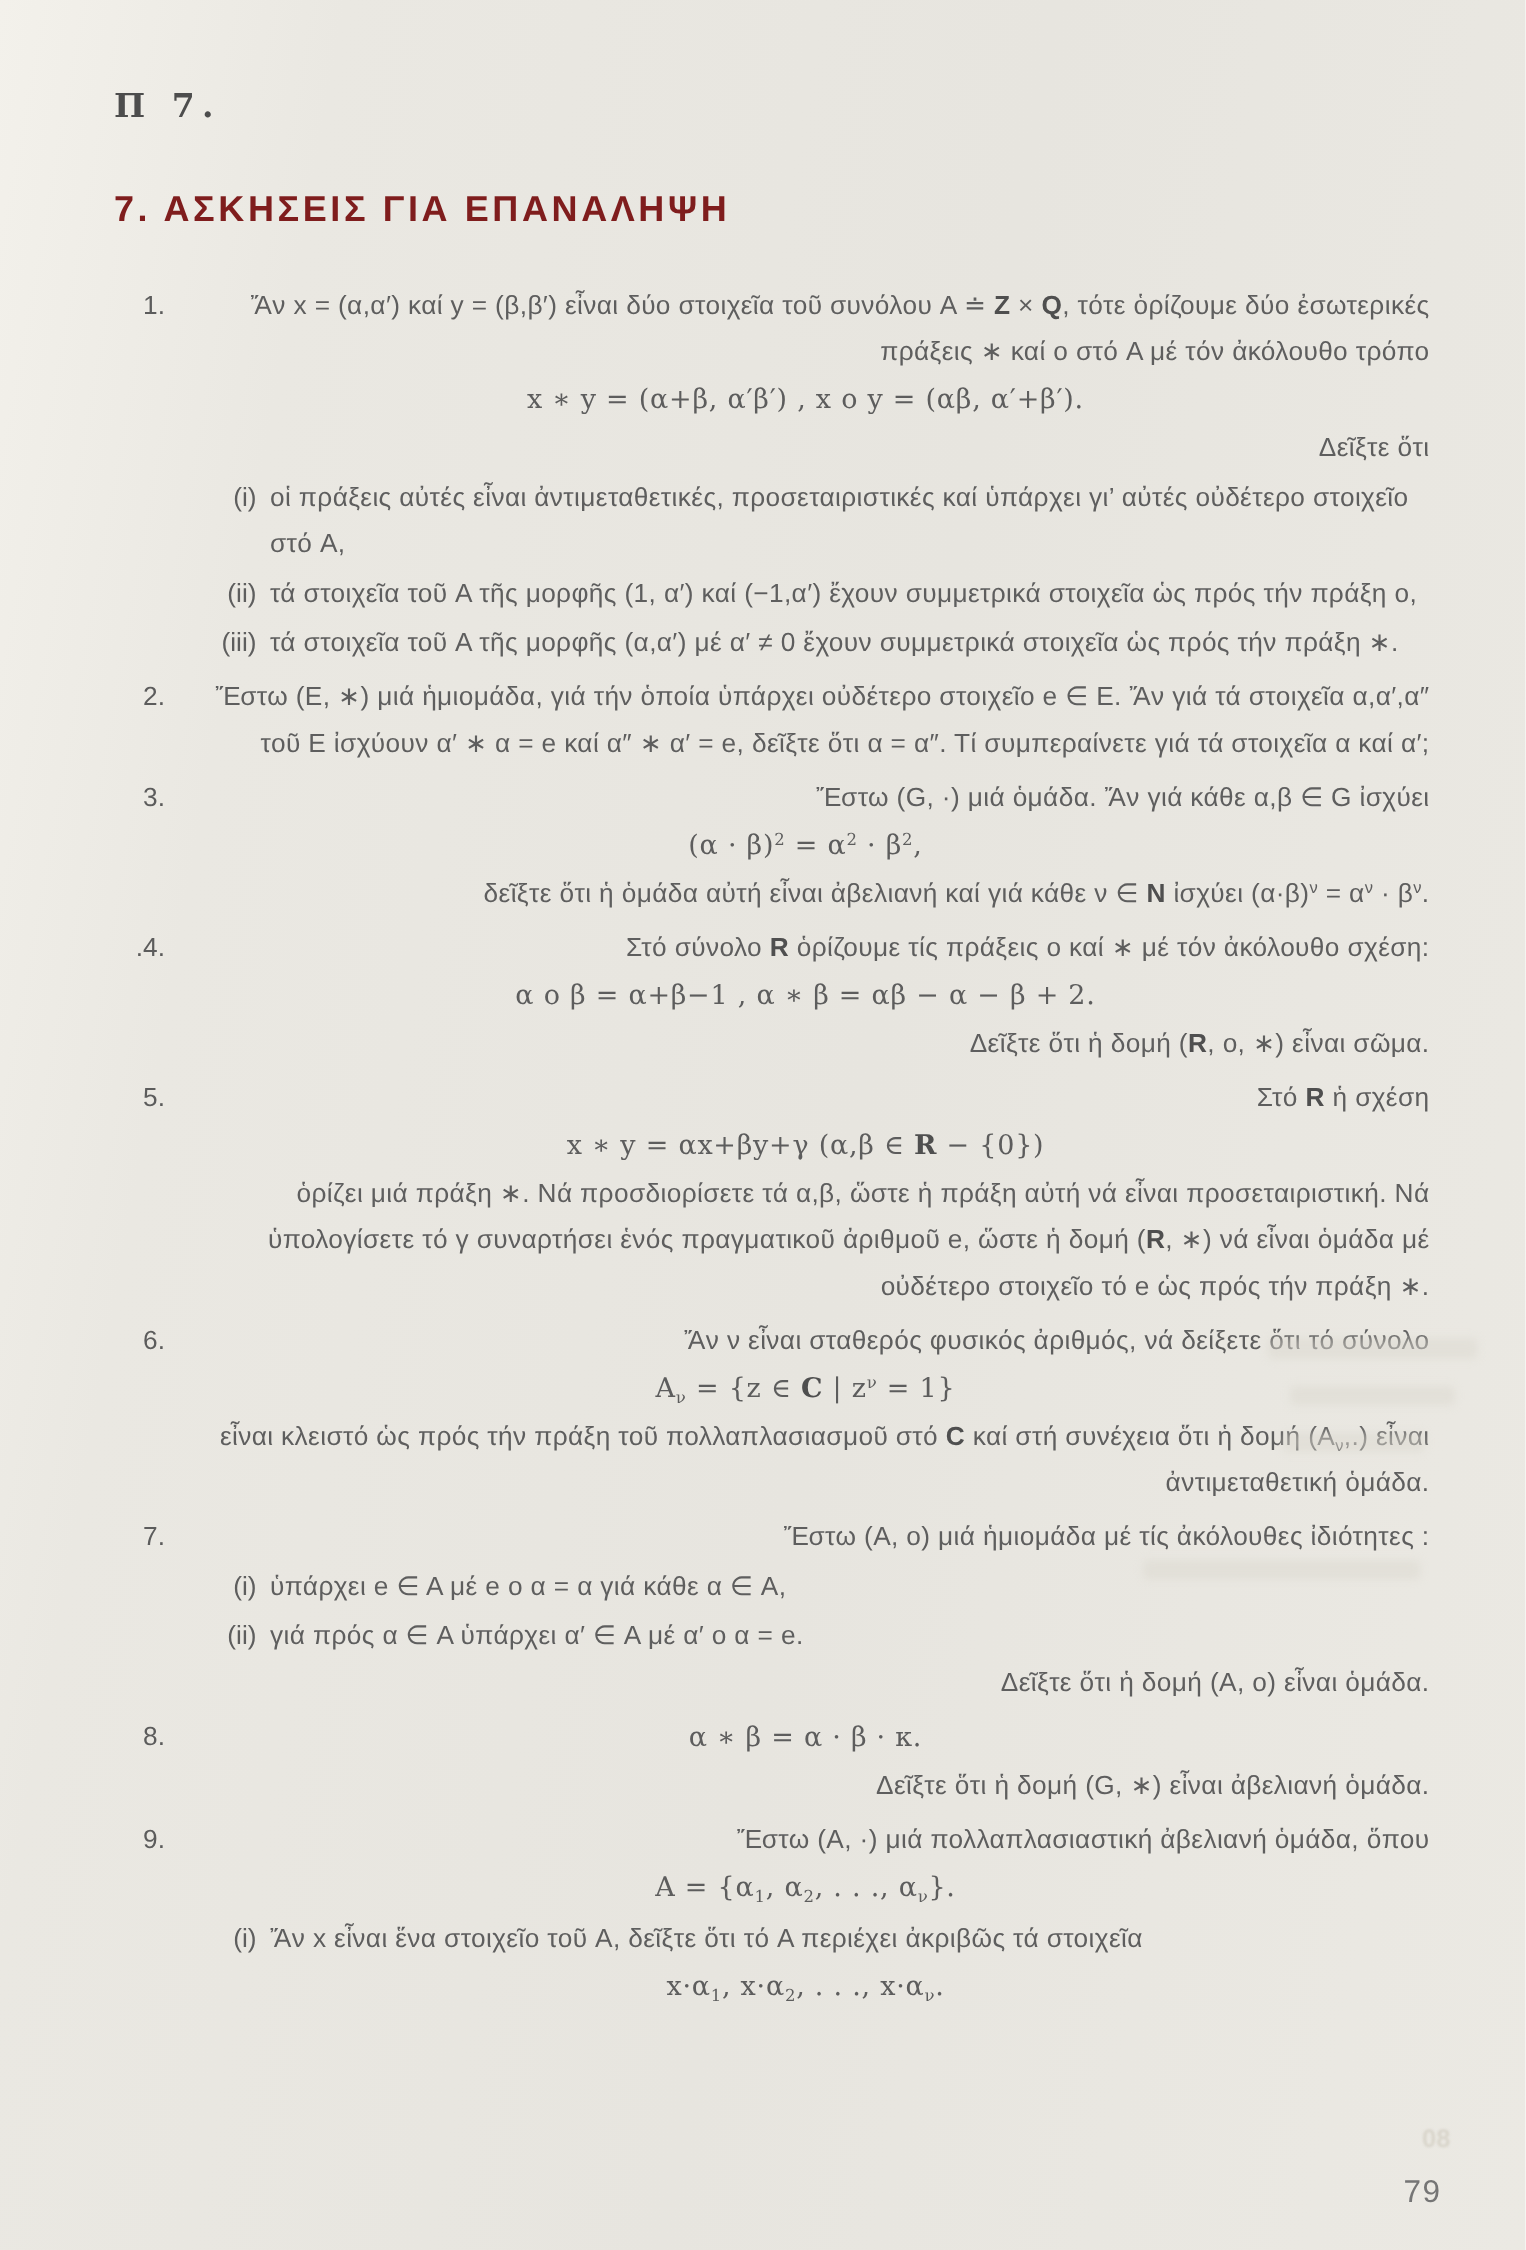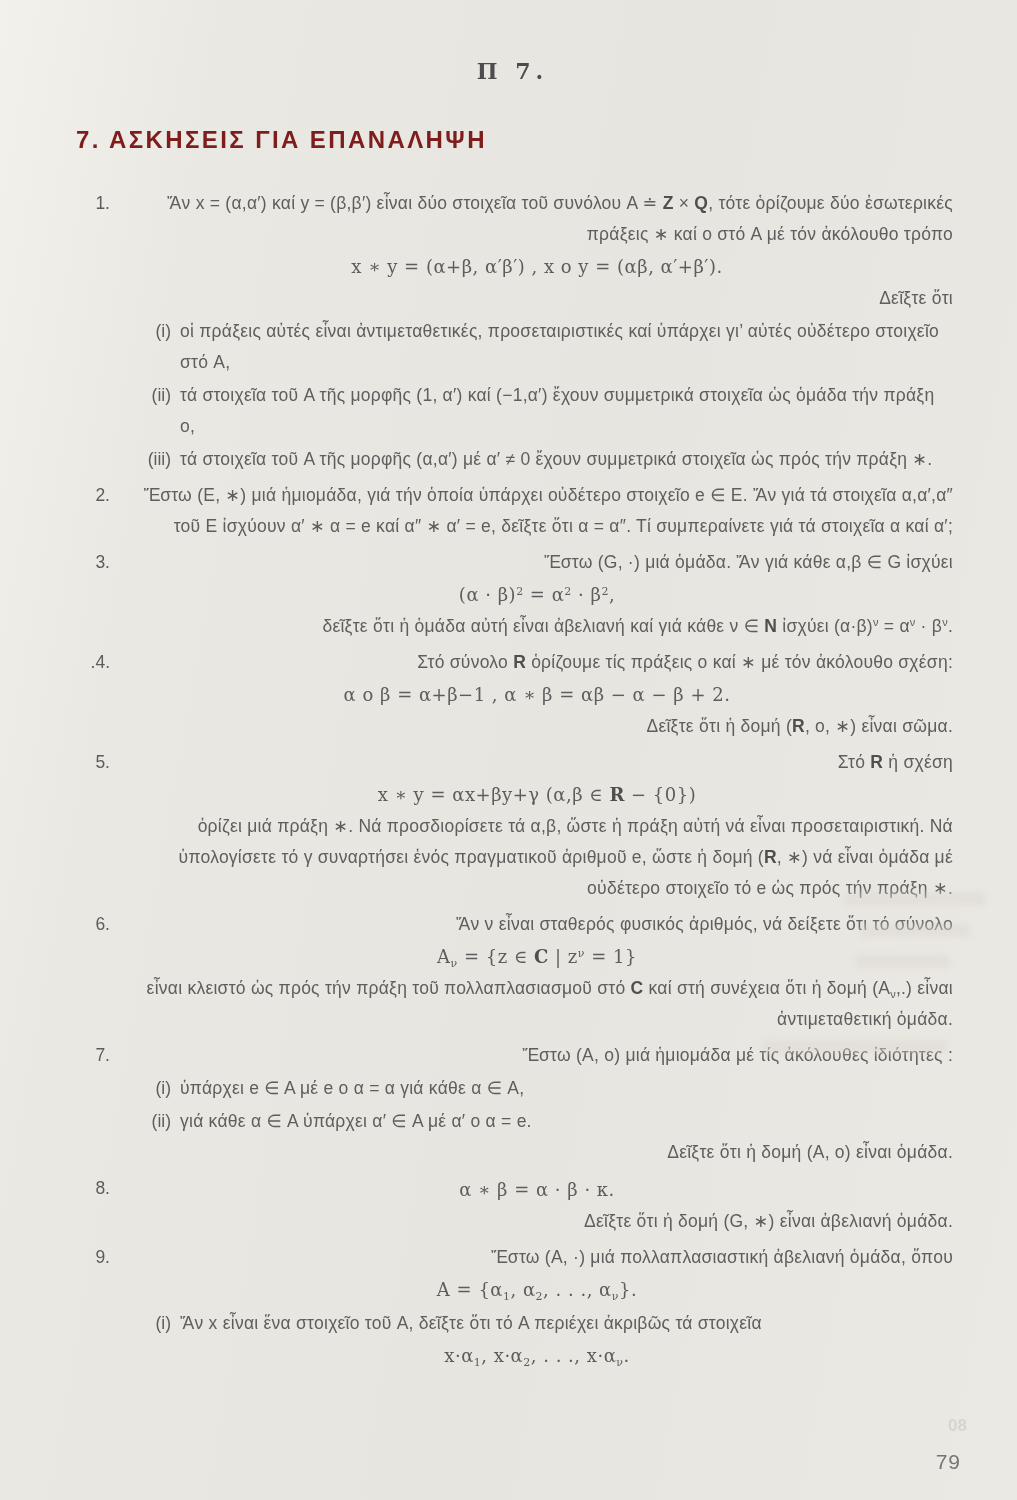--- a/index.html
+++ b/index.html
@@ -5,21 +5,21 @@
   html,body{margin:0;padding:0;}
   body{
     width:1017px;height:1500px;position:relative;overflow:hidden;
     background:linear-gradient(100deg,#f3f1eb 0%,#eae8e2 18%,#e7e5df 55%,#ebe9e3 100%);
     font-family:"Liberation Sans",sans-serif;
     color:#5e5e5e;
     -webkit-font-smoothing:antialiased;
   }
   .page-inner{padding:58px 64px 0 76px;position:relative;}
   .header-right{
-    text-align:center;margin-right:4px;
+    text-align:left;margin-right:4px;
     font-family:"DejaVu Serif",serif;font-weight:bold;
     font-size:22px;color:#4d4d4d;letter-spacing:5px;
   }
   .title{
     margin-top:42px;
     font-size:24px;font-weight:bold;color:#7f1d1d;letter-spacing:2.4px;
   }
   .exercise-list{margin-top:34px;}
   .exercise{display:flex;margin-bottom:5px;}
   .exnum{
@@ -70,21 +70,21 @@
         <div class="excontent">
           <p class="para"><span>Ἄν x = (α,α′) καί y = (β,β′) εἶναι δύο στοιχεῖα τοῦ συνόλου A ≐ </span><b>Z</b><span> × </span><b>Q</b><span>, τότε ὁρίζουμε δύο ἐσωτερικές πράξεις ∗ καί ο στό A μέ τόν ἀκόλουθο τρόπο</span></p>
           <div class="formula">x ∗ y = (α+β, α′β′)   ,   x ο y = (αβ, α′+β′).</div>
           <p class="cont">Δεῖξτε ὅτι</p>
           <div class="subitem">
             <span class="sublabel">(i)</span>
             <span class="subtext">οἱ πράξεις αὐτές εἶναι ἀντιμεταθετικές, προσεταιριστικές καί ὑπάρχει γι’ αὐτές οὐδέτερο στοιχεῖο στό A,</span>
           </div>
           <div class="subitem">
             <span class="sublabel">(ii)</span>
-            <span class="subtext">τά στοιχεῖα τοῦ A τῆς μορφῆς (1, α′) καί (−1,α′) ἔχουν συμμετρικά στοιχεῖα ὡς ὁμάδα τήν πράξη ο,</span>
+            <span class="subtext">τά στοιχεῖα τοῦ A τῆς μορφῆς (1, α′) καί (−1,α′) ἔχουν συμμετρικά στοιχεῖα ὡς πρός τήν πράξη ο,</span>
           </div>
           <div class="subitem">
             <span class="sublabel">(iii)</span>
             <span class="subtext">τά στοιχεῖα τοῦ A τῆς μορφῆς (α,α′) μέ α′ ≠ 0 ἔχουν συμμετρικά στοιχεῖα ὡς πρός τήν πράξη ∗.</span>
           </div>
         </div>
       </div>
       <div class="exercise">
         <div class="exnum">2.</div>
         <div class="excontent">
@@ -126,21 +126,21 @@
       <div class="exercise">
         <div class="exnum">7.</div>
         <div class="excontent">
           <p class="para">Ἔστω (A, ο) μιά ἡμιομάδα μέ τίς ἀκόλουθες ἰδιότητες :</p>
           <div class="subitem">
             <span class="sublabel">(i)</span>
             <span class="subtext">ὑπάρχει e ∈ A μέ e ο α = α γιά κάθε α ∈ A,</span>
           </div>
           <div class="subitem">
             <span class="sublabel">(ii)</span>
-            <span class="subtext">γιά κάθε α ∈ A ὑπάρχει α′ ∈ A μέ α′ ο α = e.</span>
+            <span class="subtext">γιά πρός α ∈ A ὑπάρχει α′ ∈ A μέ α′ ο α = e.</span>
           </div>
           <p class="cont">Δεῖξτε ὅτι ἡ δομή (A, ο) εἶναι ὁμάδα.</p>
         </div>
       </div>
       <div class="exercise">
         <div class="exnum">8.</div>
         <div class="excontent">
           <div class="formula">α ∗ β = α · β · κ.</div>
           <p class="cont">Δεῖξτε ὅτι ἡ δομή (G, ∗) εἶναι ἀβελιανή ὁμάδα.</p>
         </div>

